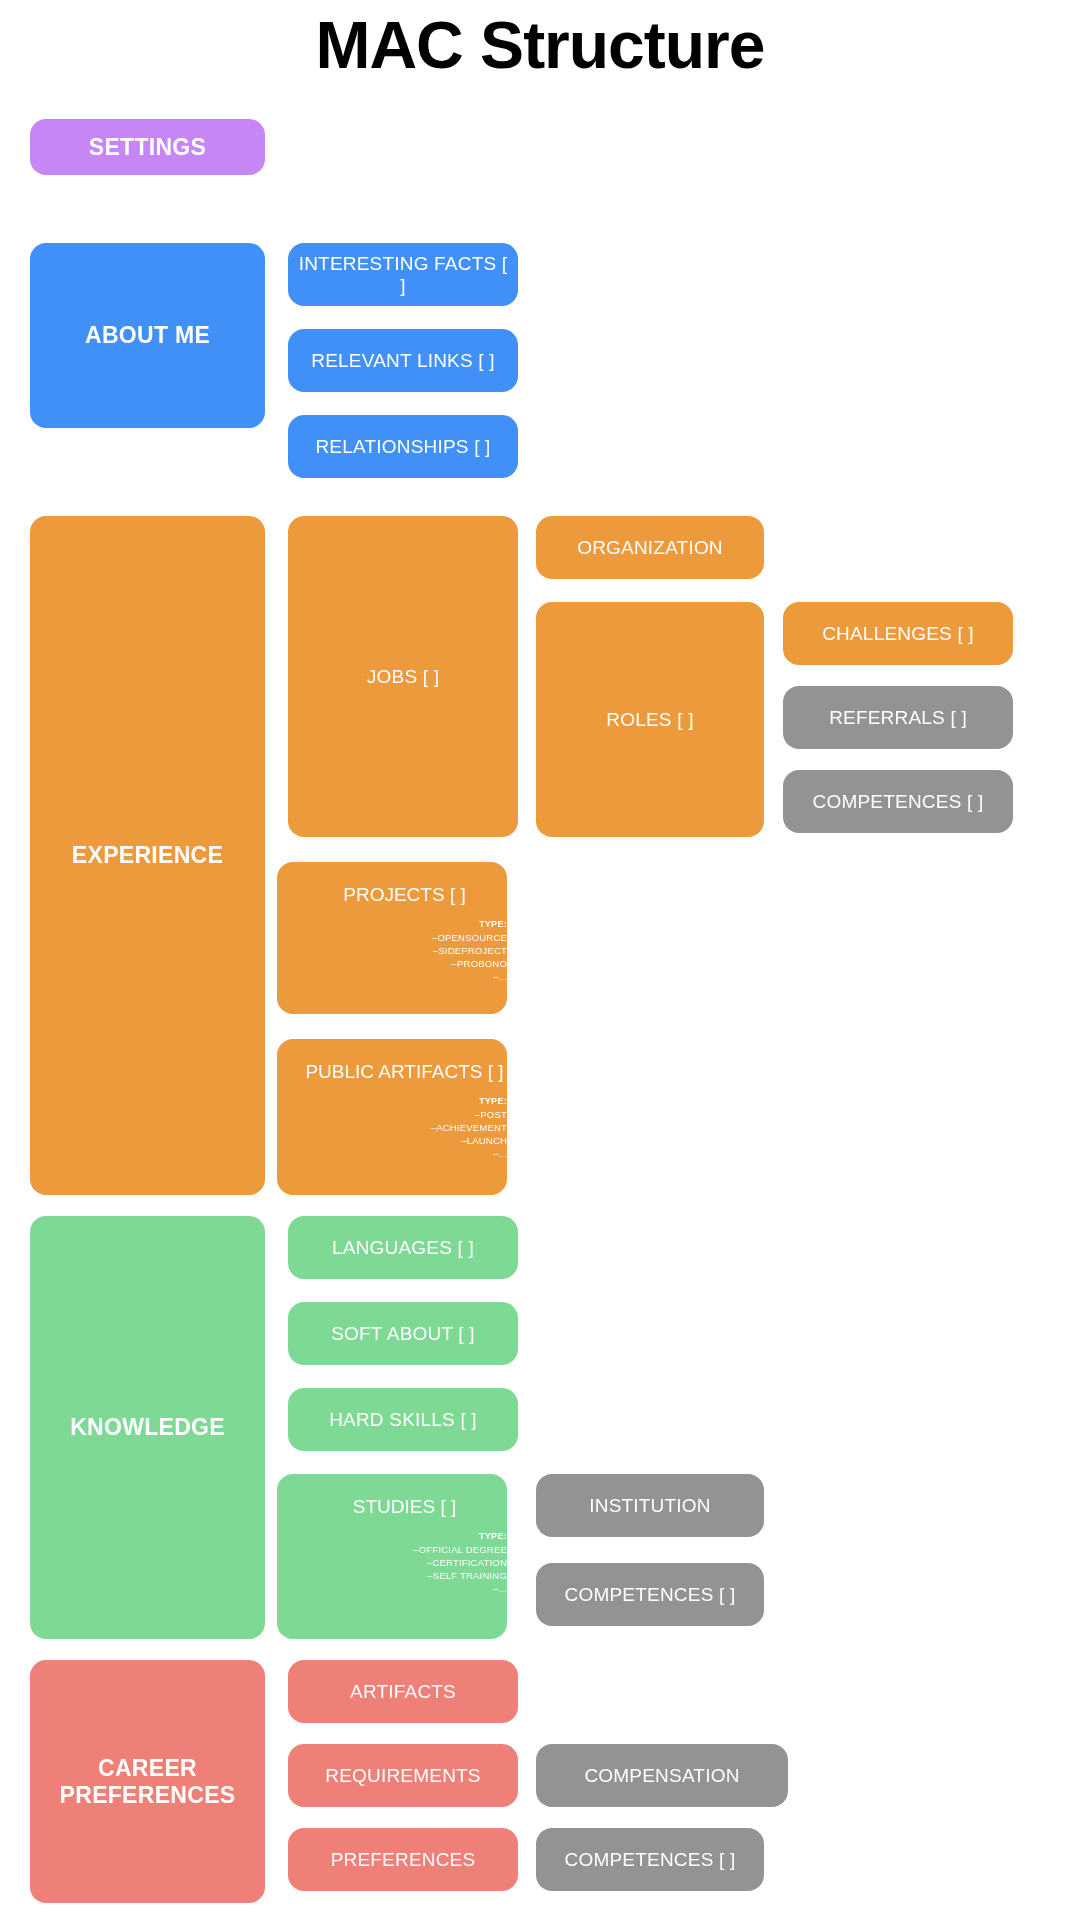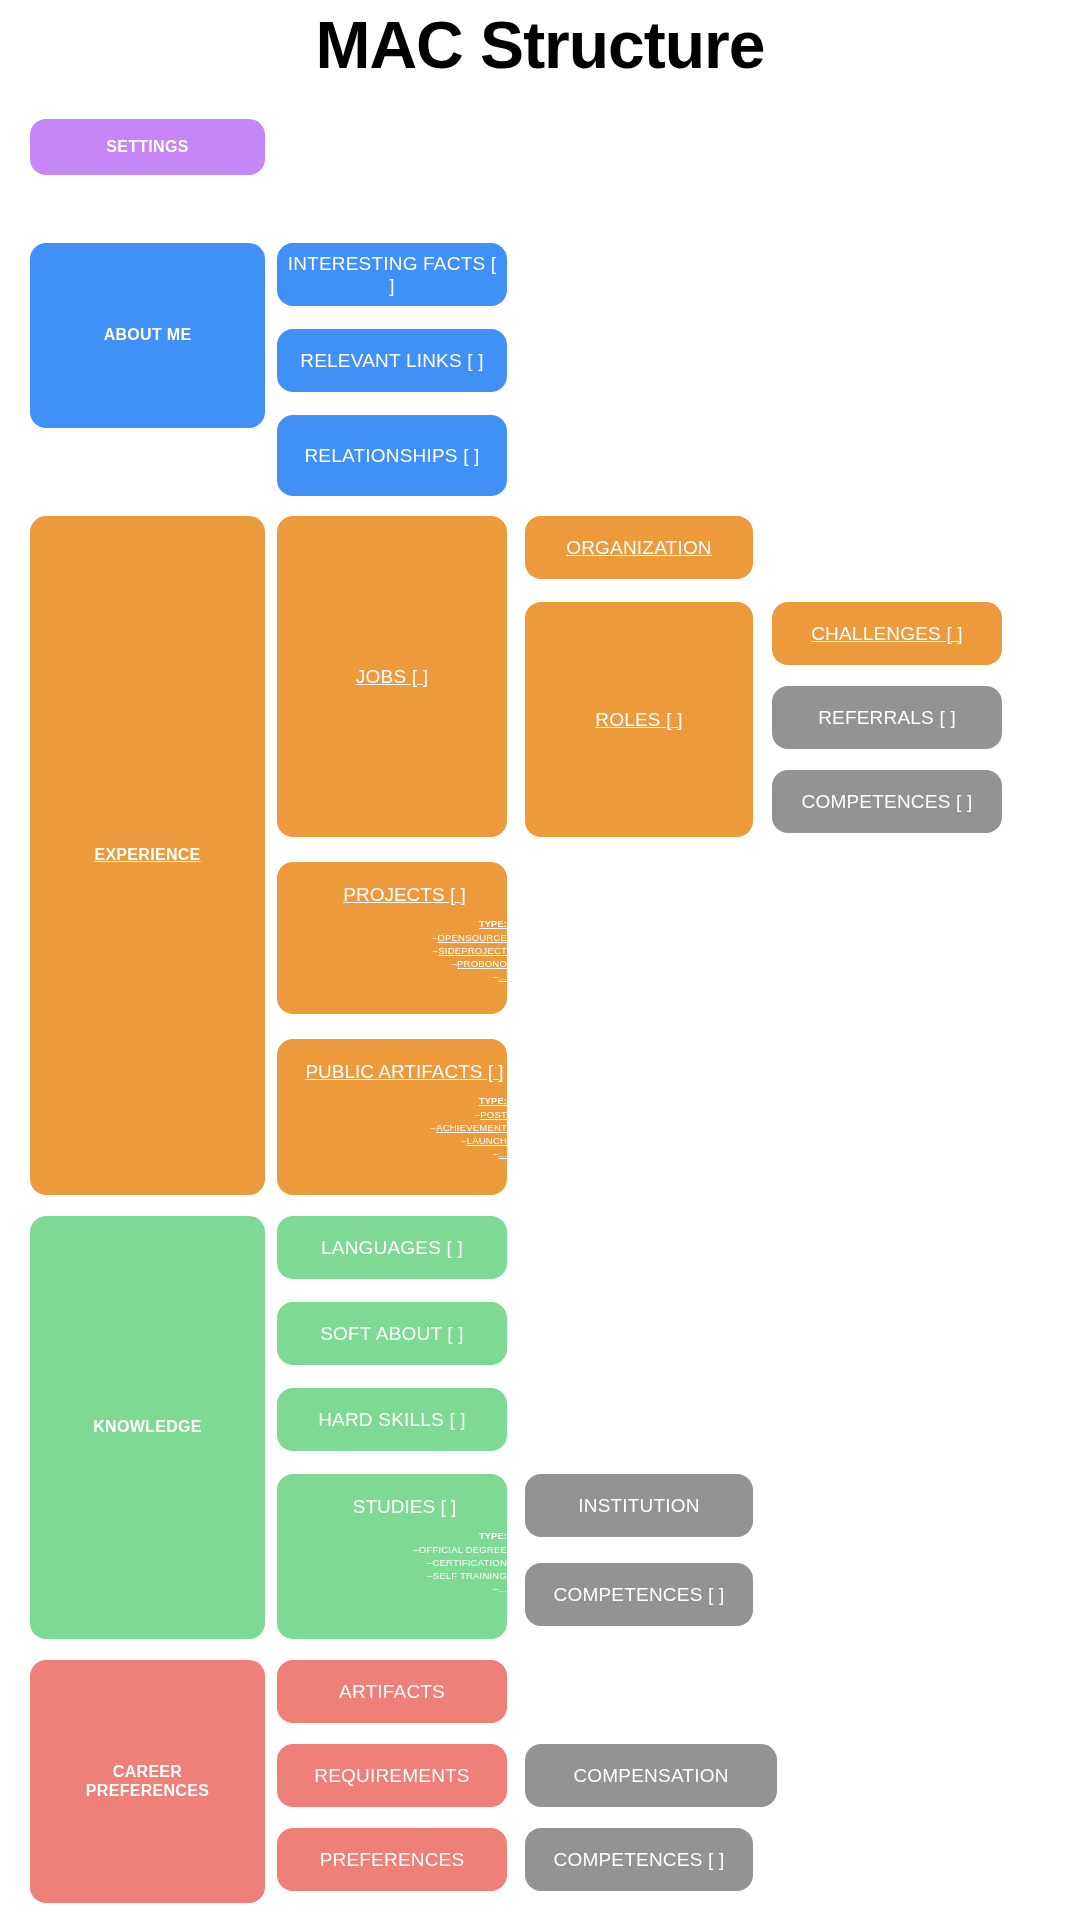--- a/index.html
+++ b/index.html
@@ -39,27 +39,27 @@
     display: flex;
     align-items: center;
     justify-content: center;
     text-align: center;
     padding: 6px 10px;
     line-height: 1.15;
   }
   .node .node-label { display: block; width: 100%; }
 
   
-  .lvl1 { font-size: 16px; font-weight: 700; letter-spacing: .3px; }
-  .lvl2 { font-size: 19px; font-weight: 400; letter-spacing: .2px; }
+  .lvl1 { font-size: 23px; font-weight: 700; letter-spacing: .3px; }
+  .lvl2 { font-size: 19px; font-weight: 400; letter-spacing: .2px; margin-left: 11px; }
 
   
   .c-purple { background: #c686f5; }
   .c-blue   { background: #4190f7; }
-  .c-orange { background: #ec9a3c; text-decoration: underline; }
+  .c-orange { background: #ec9a3c; }
   .c-green  { background: #7ed994; }
   .c-red    { background: #ee8078; }
   .c-gray   { background: #939393; }
 
   
   .node.with-list {
     display: block;
     padding: 0;
   }
   .node.with-list .node-label {
@@ -105,21 +105,21 @@
   </div>
 
   <div class="node c-blue lvl2" style="left:277px; top:243px; width:230px; height:63px;">
     <span class="node-label">INTERESTING FACTS [ ]</span>
   </div>
 
   <div class="node c-blue lvl2" style="left:277px; top:329px; width:230px; height:63px;">
     <span class="node-label">RELEVANT LINKS [ ]</span>
   </div>
 
-  <div class="node c-blue lvl2" style="left:277px; top:415px; width:230px; height:81px;">
+  <div class="node c-blue lvl2" style="left:277px; top:415px; width:230px; height:63px;">
     <span class="node-label">RELATIONSHIPS [ ]</span>
   </div>
 
   <div class="node c-orange lvl1" style="left:30px; top:516px; width:235px; height:679px;">
     <span class="node-label">EXPERIENCE</span>
   </div>
 
   <div class="node c-orange lvl2" style="left:277px; top:516px; width:230px; height:321px;">
     <span class="node-label">JOBS [ ]</span>
   </div>

